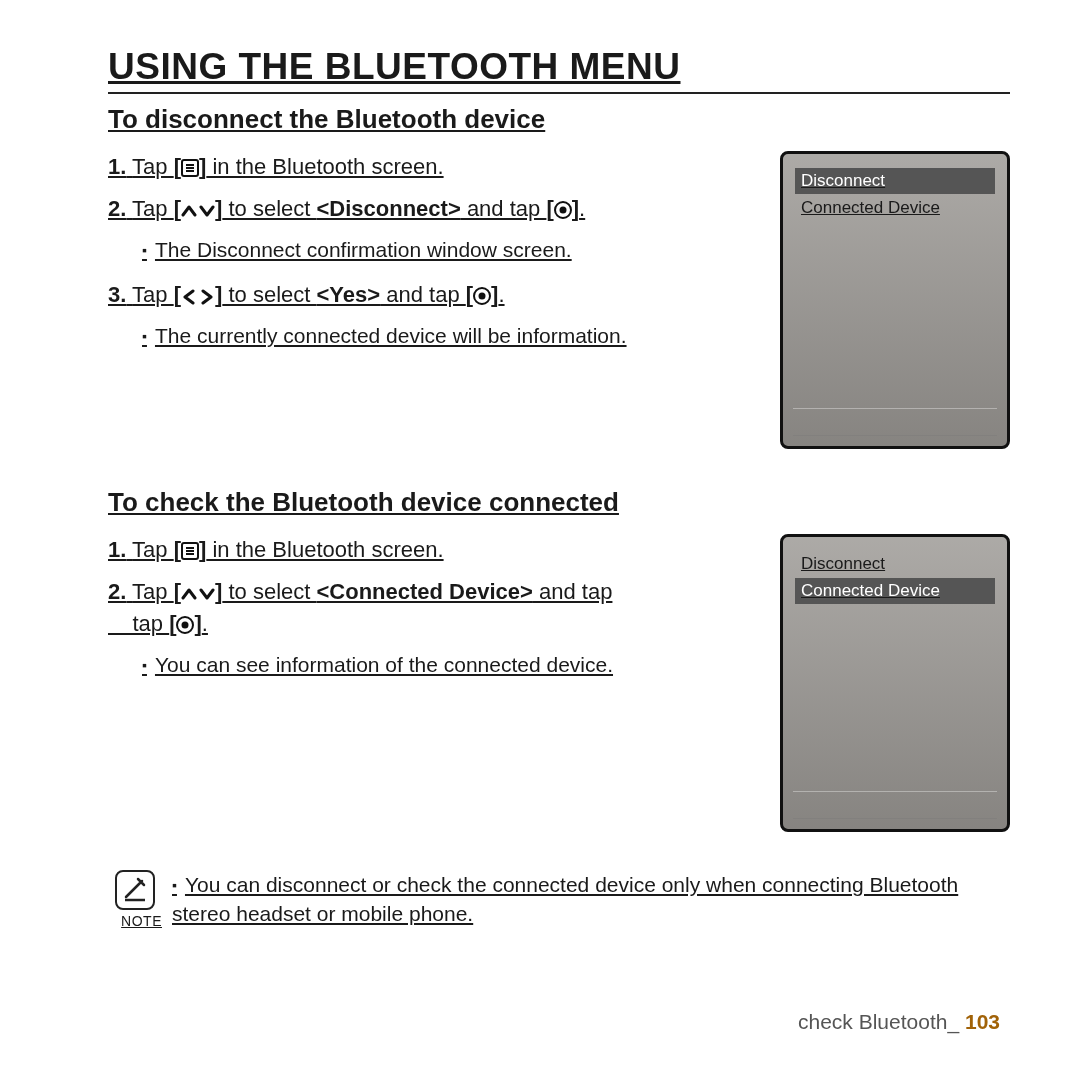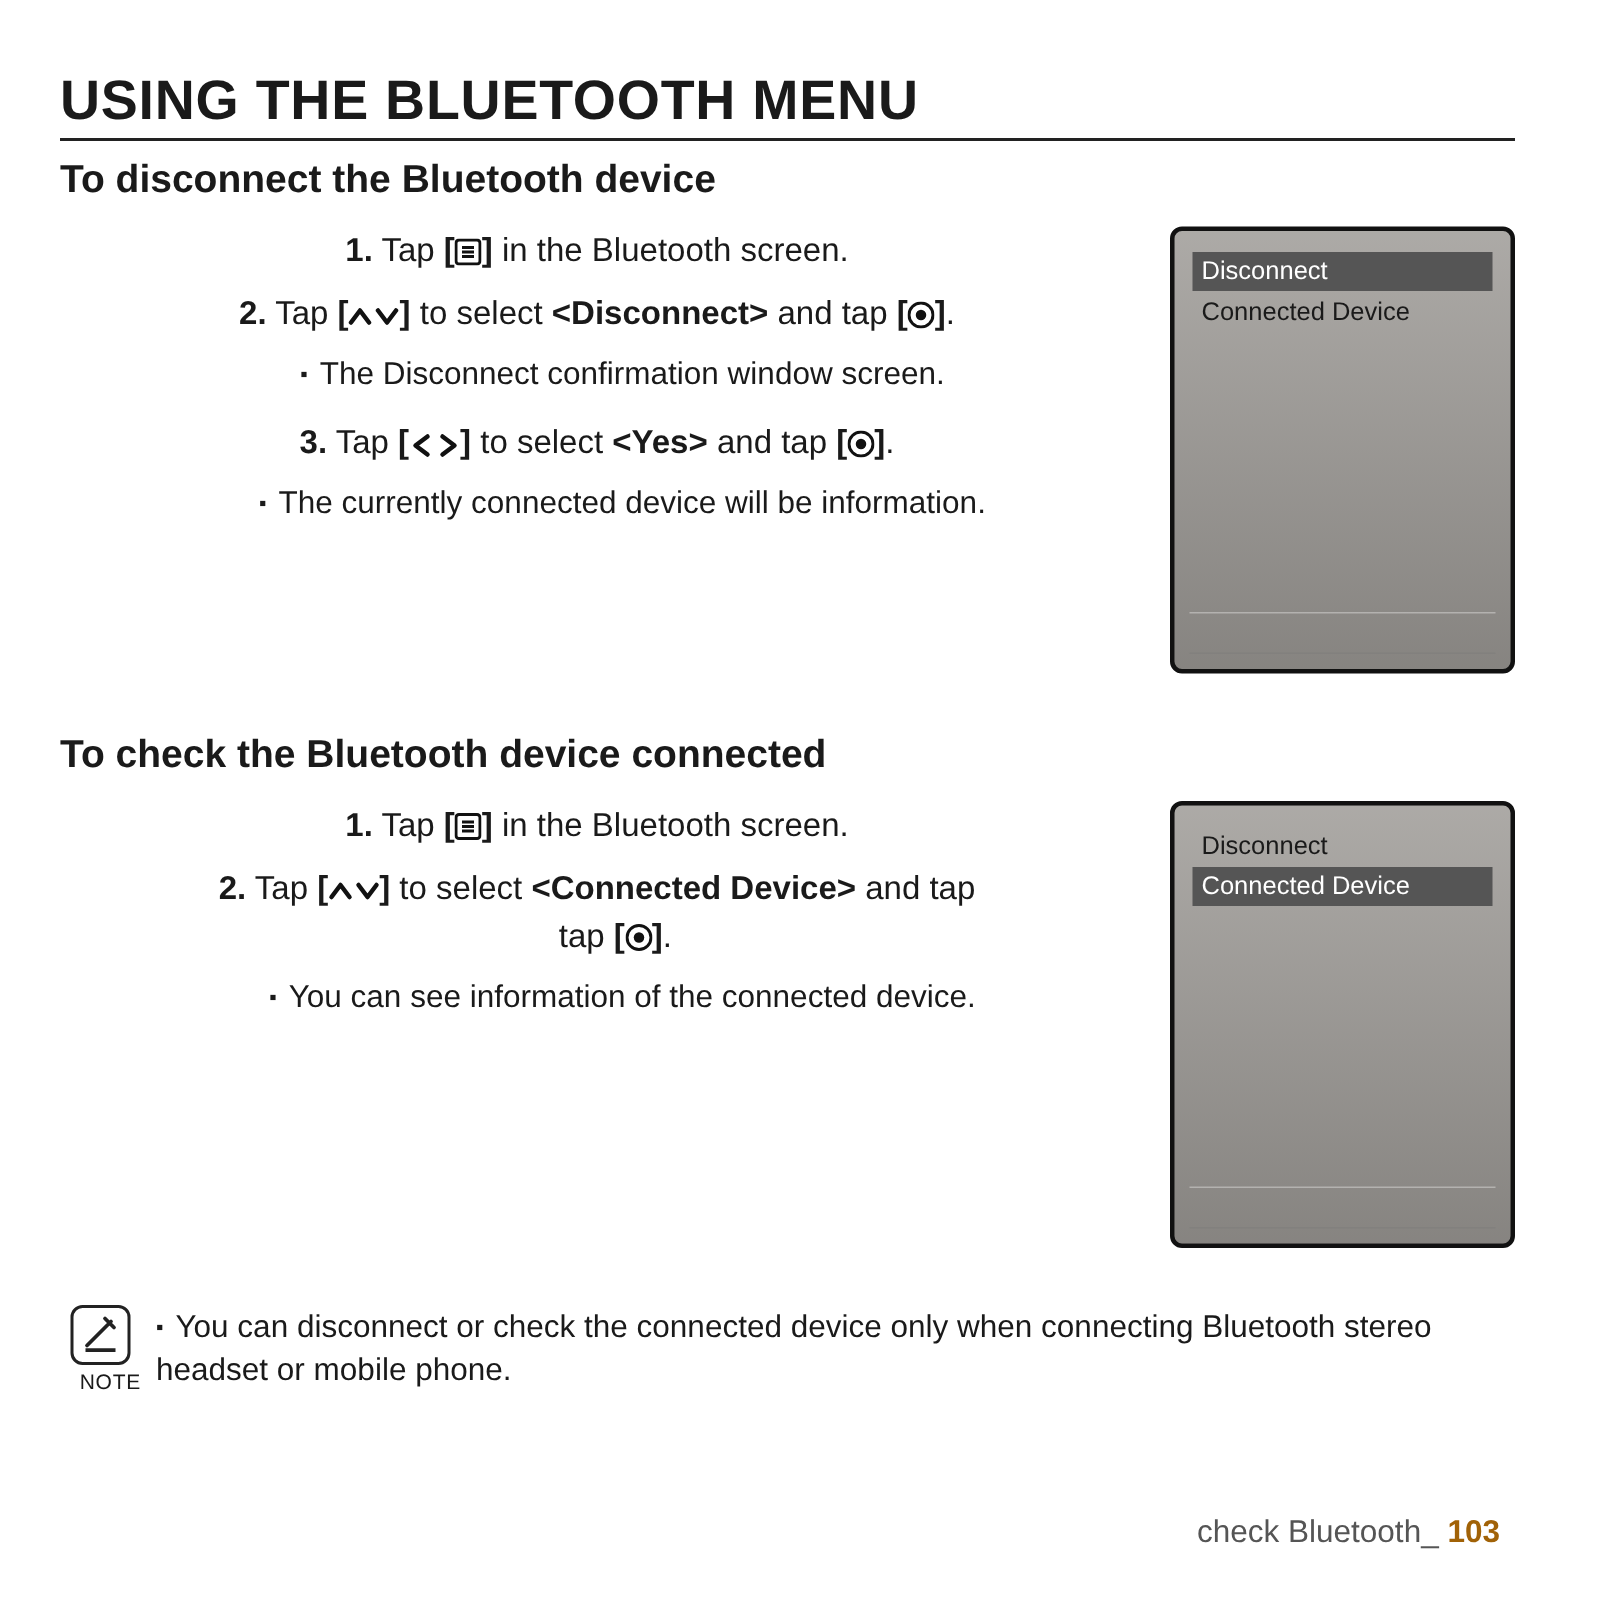--- a/index.html
+++ b/index.html
@@ -6,21 +6,22 @@
   html, body { margin: 0; padding: 0; }
   body {
     width: 1080px;
     height: 1080px;
     background: #ffffff;
     font-family: Arial, Helvetica, sans-serif;
     color: #1a1a1a;
     position: relative;
   }
   .page {
-    padding: 46px 70px 0 40px;
+    padding: 46px 70px 0 108px;
+    text-decoration: underline;
   }
   h1.main {
     font-size: 37px;
     font-weight: bold;
     letter-spacing: 0.5px;
     margin: 0 0 6px 0;
     border-bottom: 2px solid #222;
     padding-bottom: 4px;
   }
   h2.sub {
@@ -31,21 +32,20 @@
   .section {
     display: flex;
     align-items: flex-start;
     margin-bottom: 38px;
   }
   .steps {
     flex: 1 1 auto;
     font-size: 22px;
     line-height: 1.45;
     padding-right: 24px;
-    text-align: center;
   }
   .step { margin-bottom: 10px; }
   .step .num { font-weight: bold; }
   .bold { font-weight: bold; }
   .bullet {
     margin-left: 34px;
     margin-top: 4px;
     margin-bottom: 14px;
     font-size: 21px;
   }

